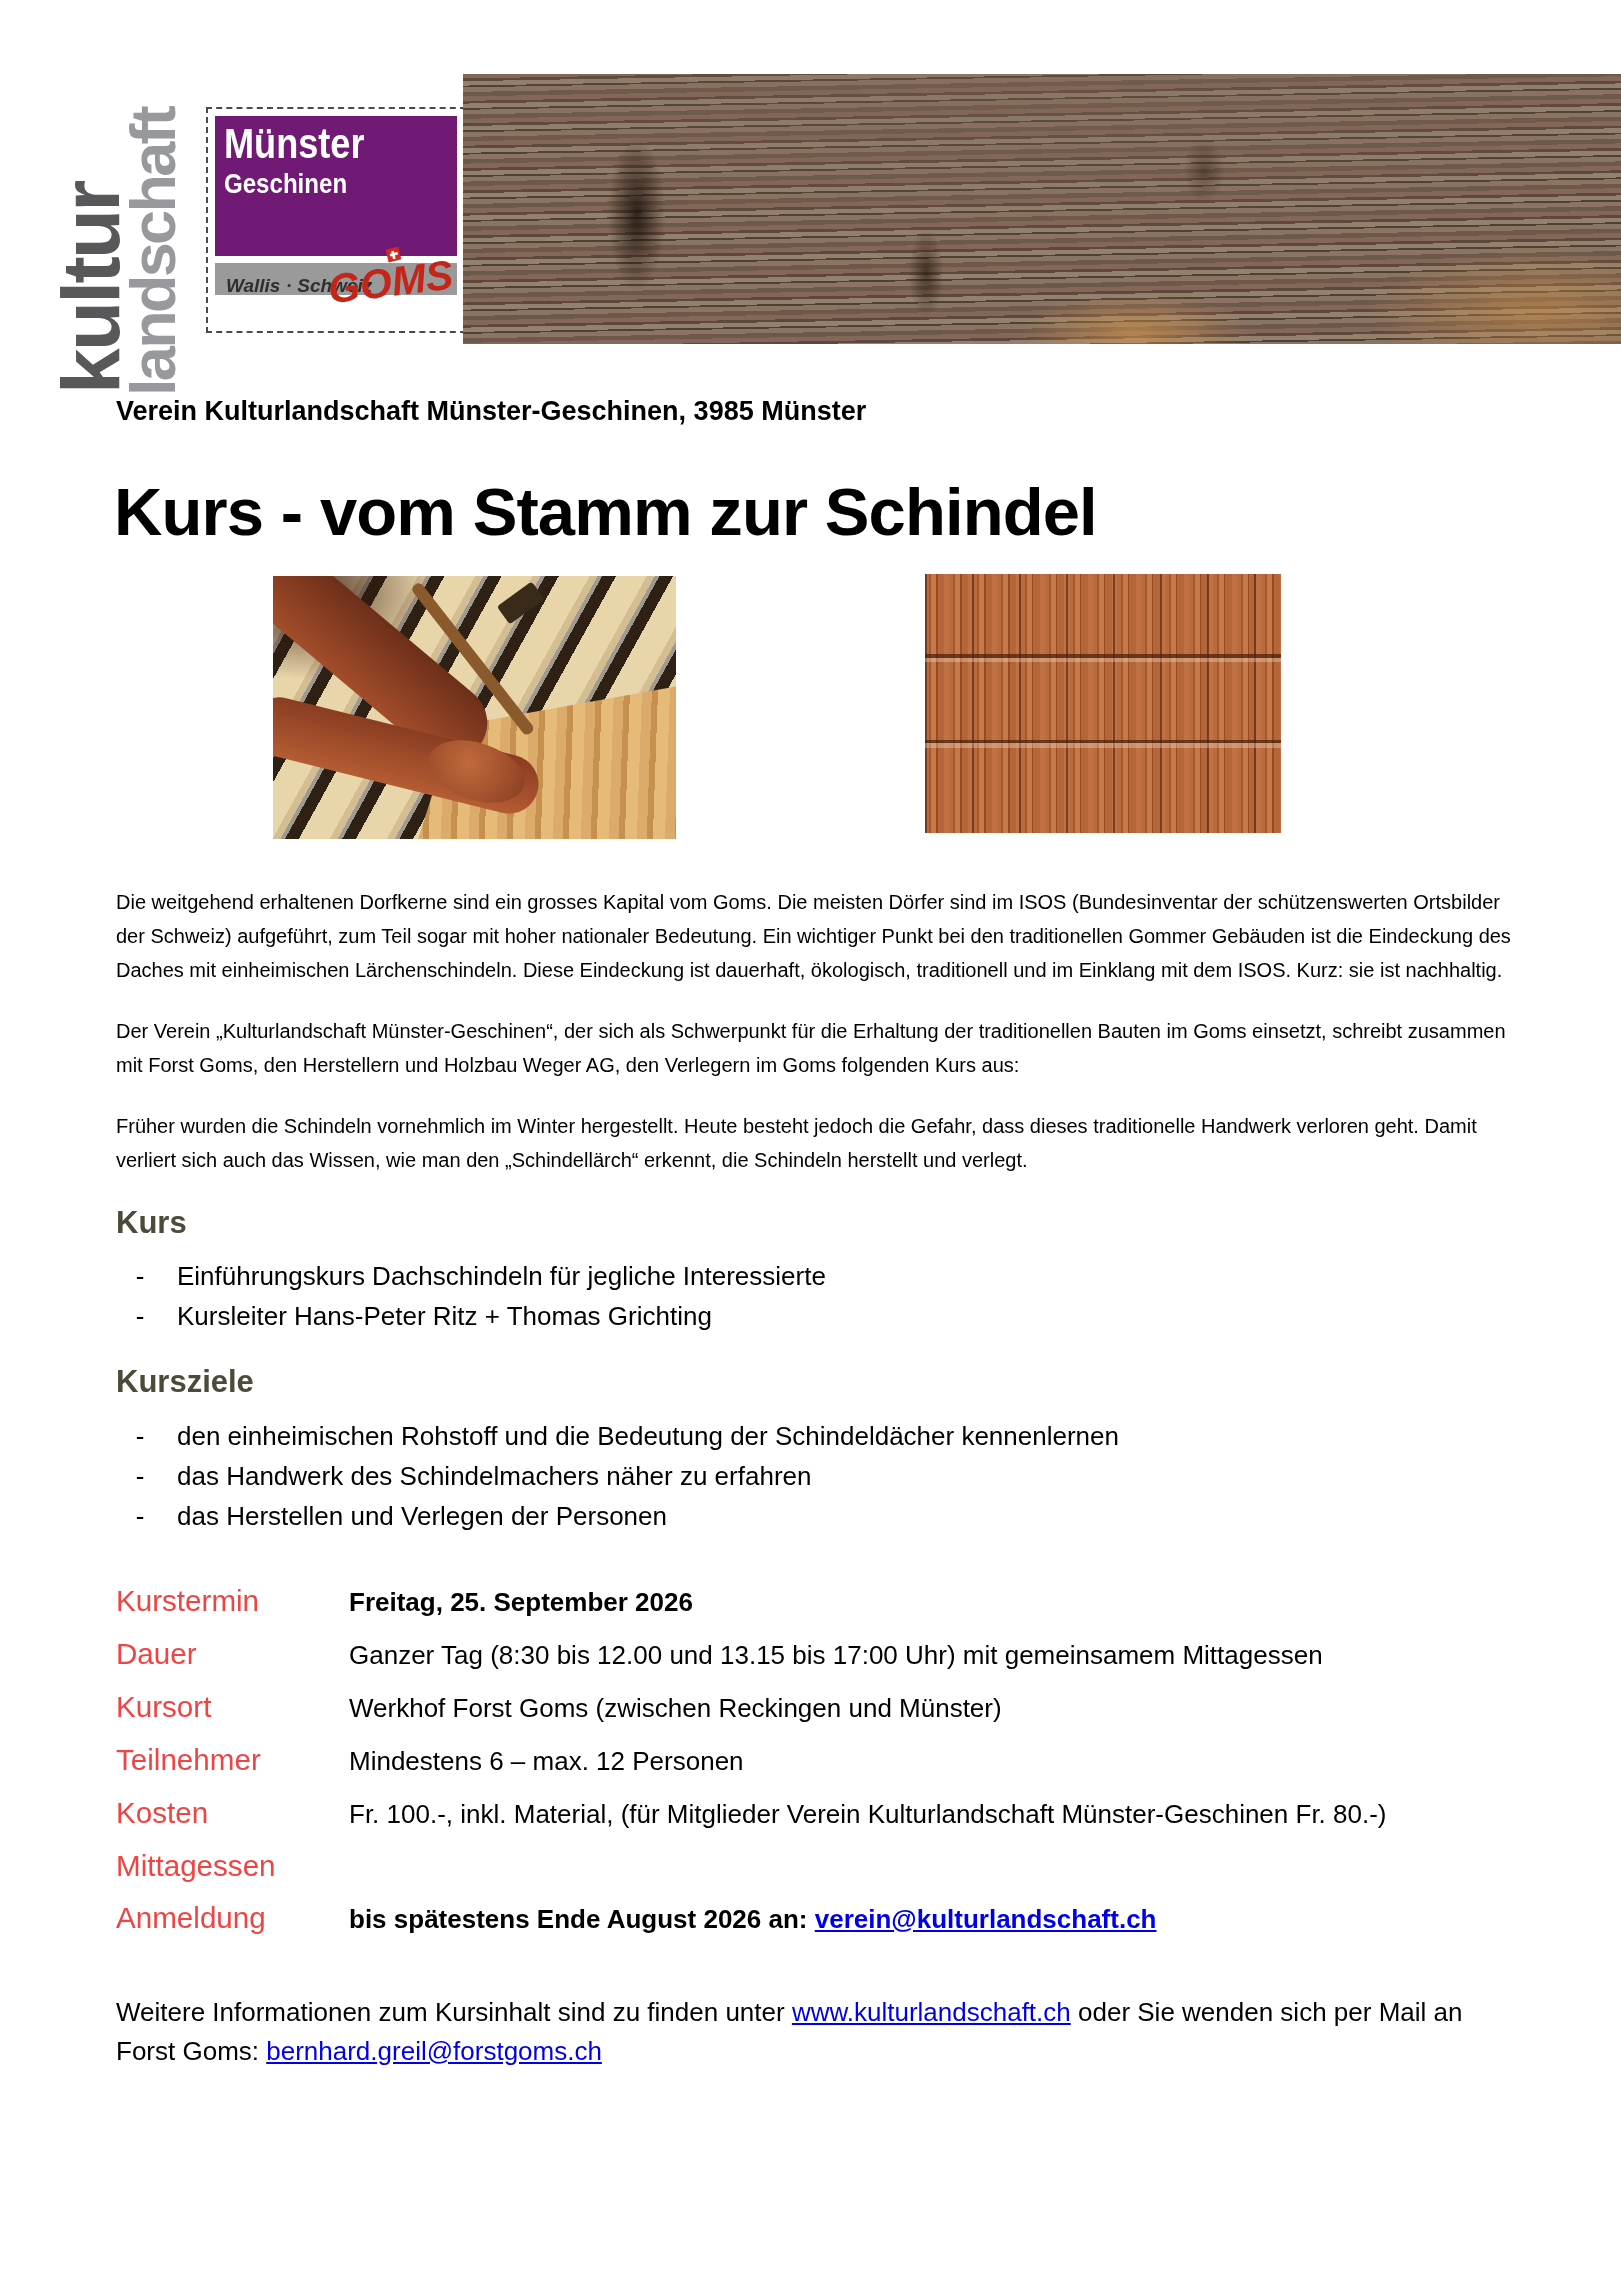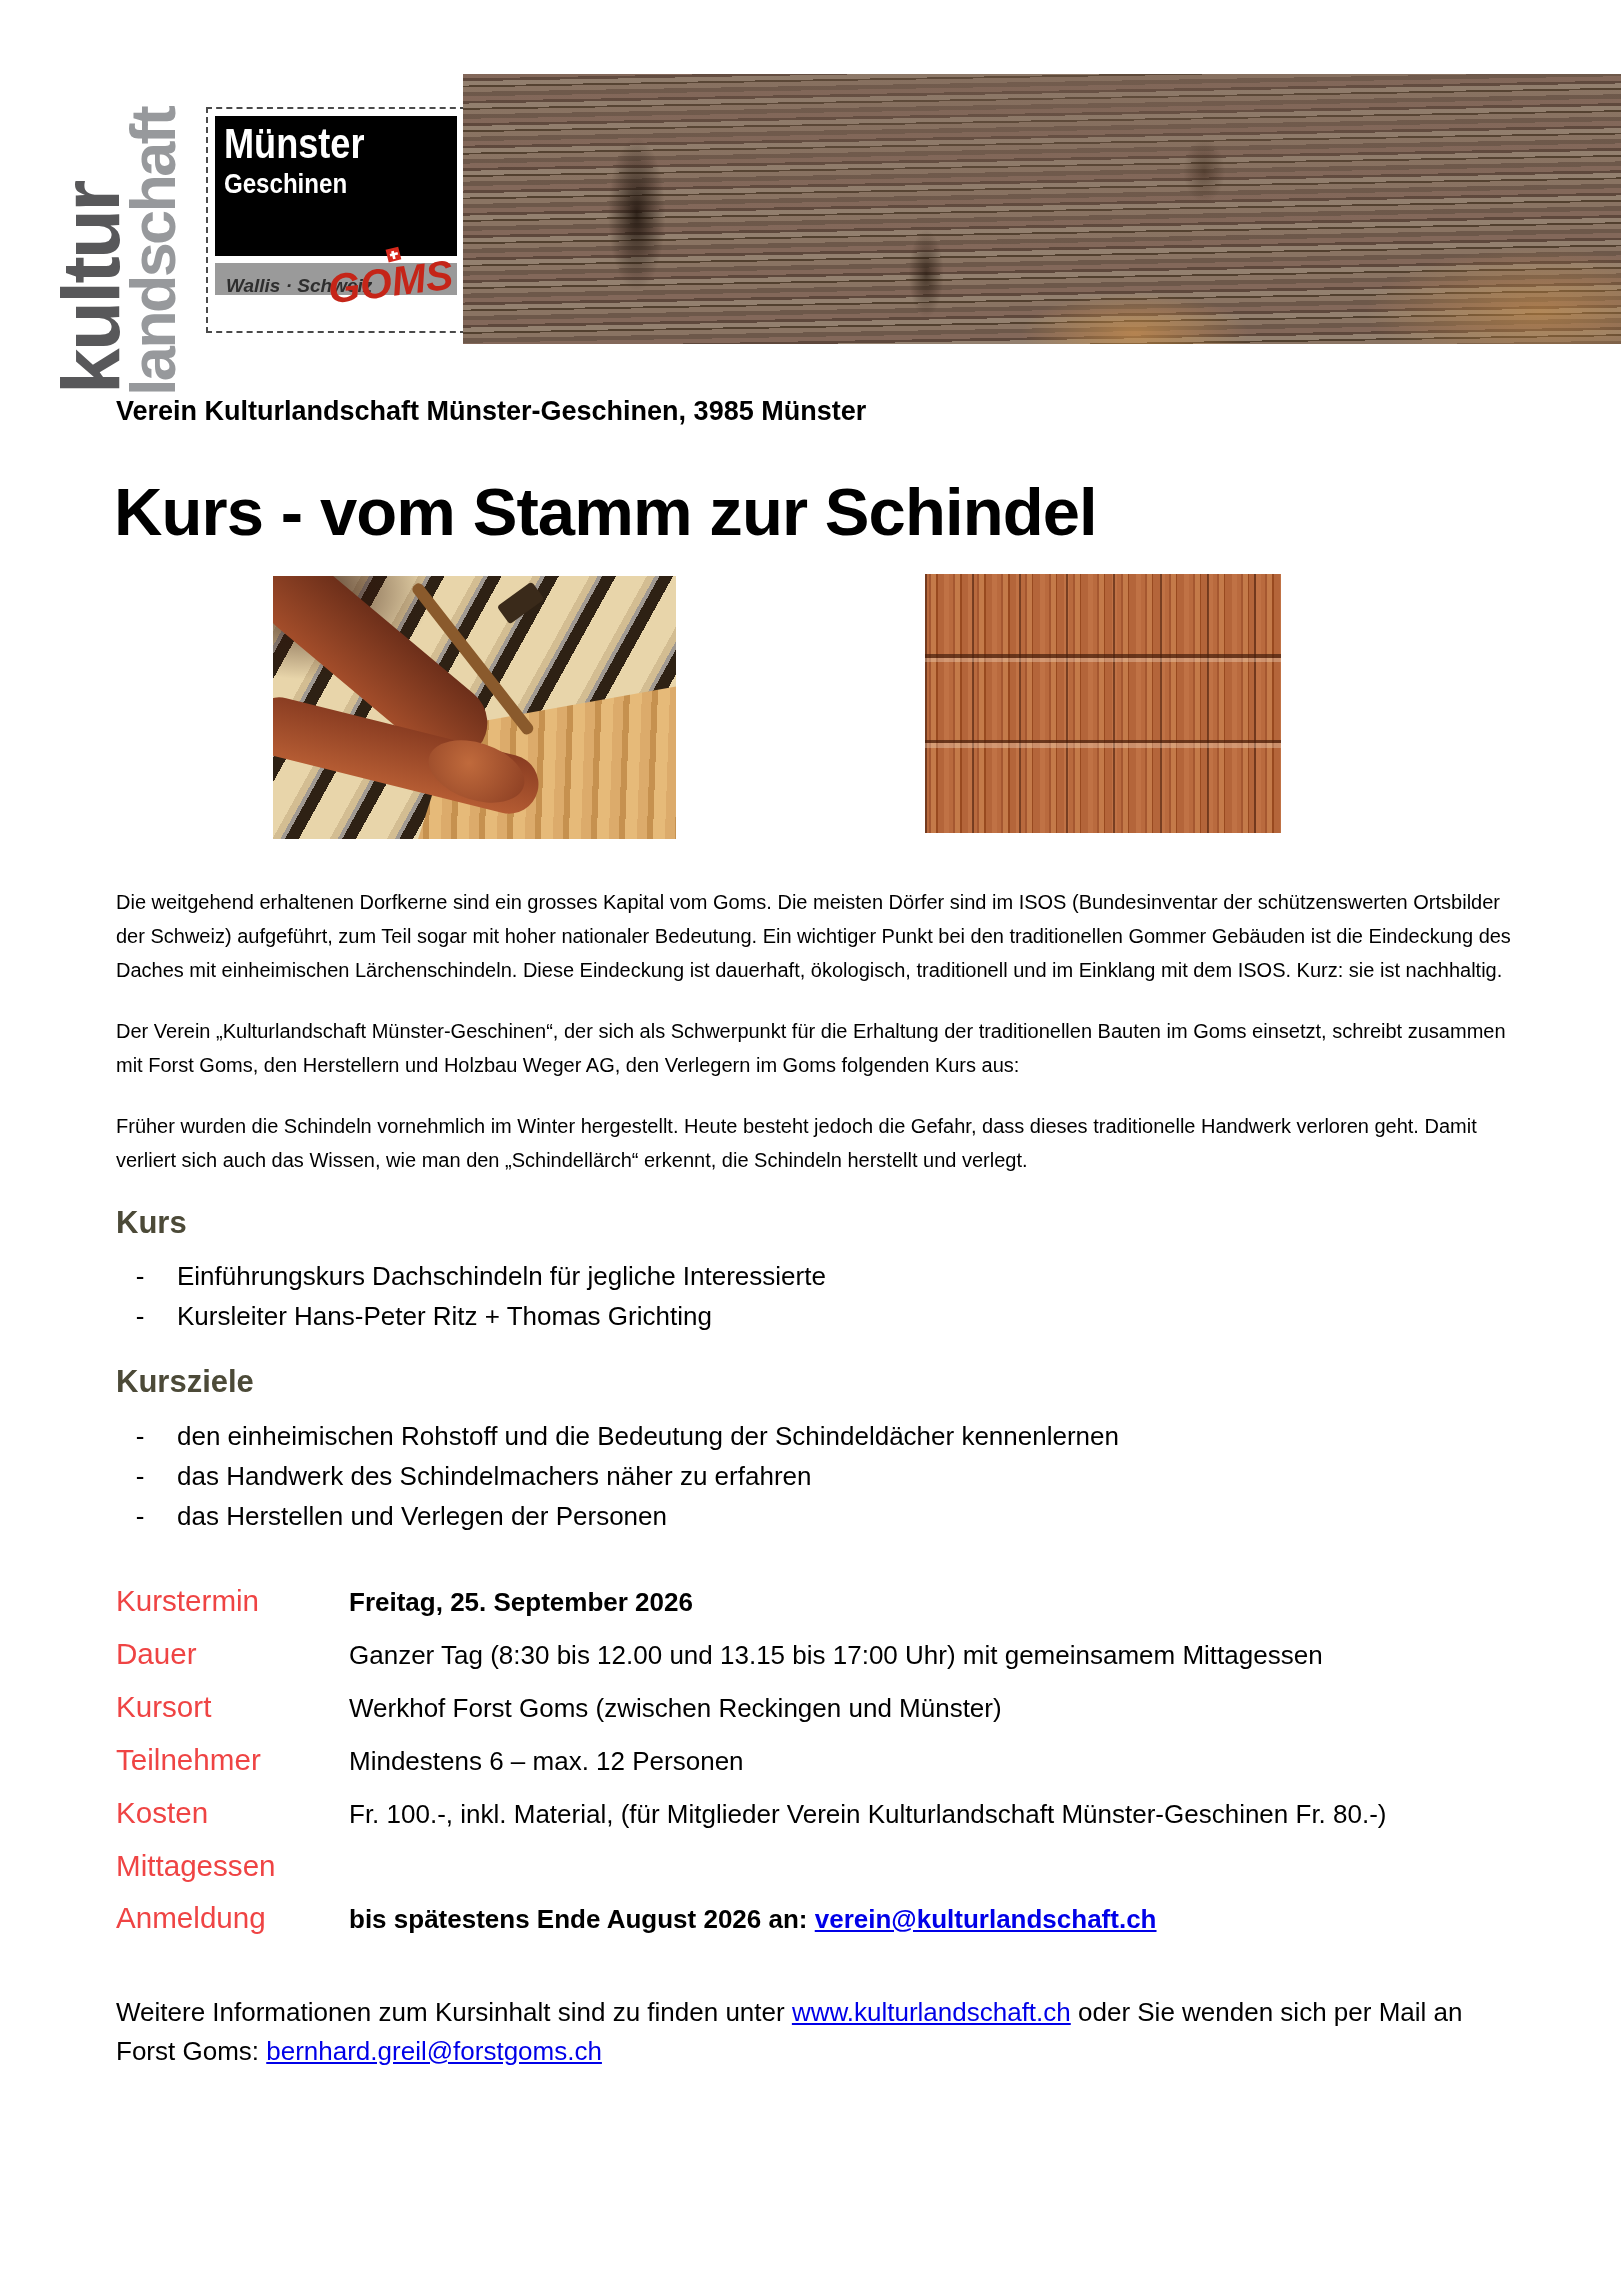--- a/index.html
+++ b/index.html
@@ -15,21 +15,21 @@
     font-weight:bold; letter-spacing:-2.7px; line-height:1; user-select:none;
   }
   .v-kultur   { left:50px;  top:106px; height:288px; font-size:82px; color:#58585a; }
   .v-landsch  { left:122px; top:54px;  height:342px; font-size:63px; color:#97999c; }
 
   .stamp {
     position:absolute; left:206px; top:107px; width:260px; height:226px;
     border:2.7px dashed #4a4a4a; padding:7.2px; background:#fff;
   }
   .stamp-red {
-    height:140px; background:#000000; color:#fff; padding:7.2px 0 0 9px; overflow:hidden;
+    height:140px; background:#701a75; color:#fff; padding:7.2px 0 0 9px; overflow:hidden;
   }
   .stamp-title {
     font-weight:bold; font-size:42px; line-height:1.02;
     transform:scaleX(.86); transform-origin:left center; white-space:nowrap;
   }
   .stamp-sub {
     font-weight:bold; font-size:28px; margin-top:1.8px;
     transform:scaleX(.86); transform-origin:left center; white-space:nowrap;
   }
   .stamp-gray {

